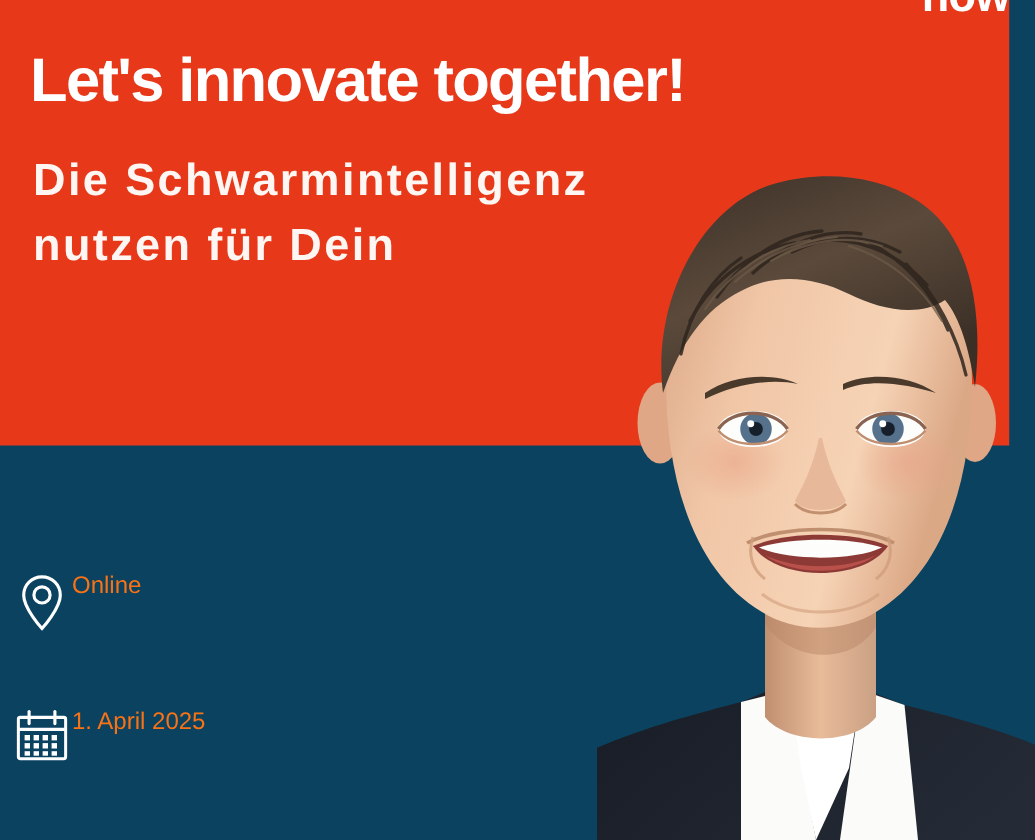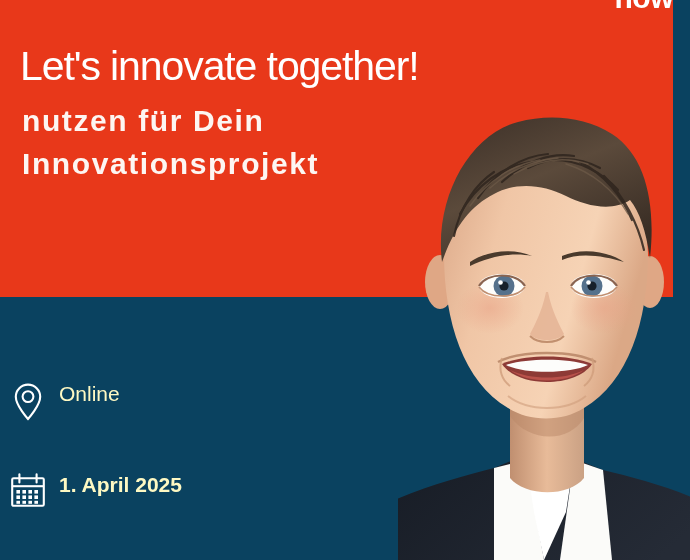--- a/index.html
+++ b/index.html
@@ -52,23 +52,23 @@
     color: #ffffff;
     letter-spacing: -0.5px;
     line-height: 1;
     white-space: nowrap;
   }
 
   
   .headline {
     position: absolute;
     left: 20px;
-    top: 46px;
+    top: 33px;
     font-size: 41px;
-    font-weight: 400;
+    font-weight: 700;
     color: #ffffff;
     letter-spacing: -1.1px;
     line-height: 1;
     white-space: nowrap;
   }
 
   
   .subheading {
     position: absolute;
     left: 22px;
@@ -110,50 +110,49 @@
   .info-icon {
     width: 40px;
     height: 48px;
     flex: 0 0 40px;
     display: flex;
     align-items: flex-start;
     justify-content: center;
     padding-top: 2px;
   }
   .info-text {
-    margin-left: 11px;
-    color: #fef9c3;
-    font-size: 21px;
+    color: #f97316;
+    font-size: 16px;
     line-height: 1.33;
   }
   .info-text .line {
     display: block;
     white-space: nowrap;
   }
   .info-text .line.strong {
-    font-weight: 700;
+    font-weight: 400;
   }
 </style>
 </head>
 <body>
 
 <div class="poster">
 
   <div class="navy-bg"></div>
 
   <div class="red-block"></div>
   <div class="navy-right-strip"></div>
 
   <div class="brand-wordmark">now</div>
 
   <div class="headline">Let's innovate together!</div>
 
   <div class="subheading">
+    <span class="subheading-line">Die Schwarmintelligenz</span>
     <span class="subheading-line">nutzen für Dein</span>
-    <span class="subheading-line">Innovationsprojekt</span>
   </div>
 
   <div class="portrait">
     <svg width="292" height="474" viewBox="0 0 292 474" xmlns="http://www.w3.org/2000/svg">
       <defs>
         <linearGradient id="skin" x1="0" y1="0" x2="1" y2="0.4">
           <stop offset="0" stop-color="#d8a383"></stop>
           <stop offset="0.35" stop-color="#f0c6a6"></stop>
           <stop offset="0.75" stop-color="#f6d3b5"></stop>
           <stop offset="1" stop-color="#dba886"></stop>

